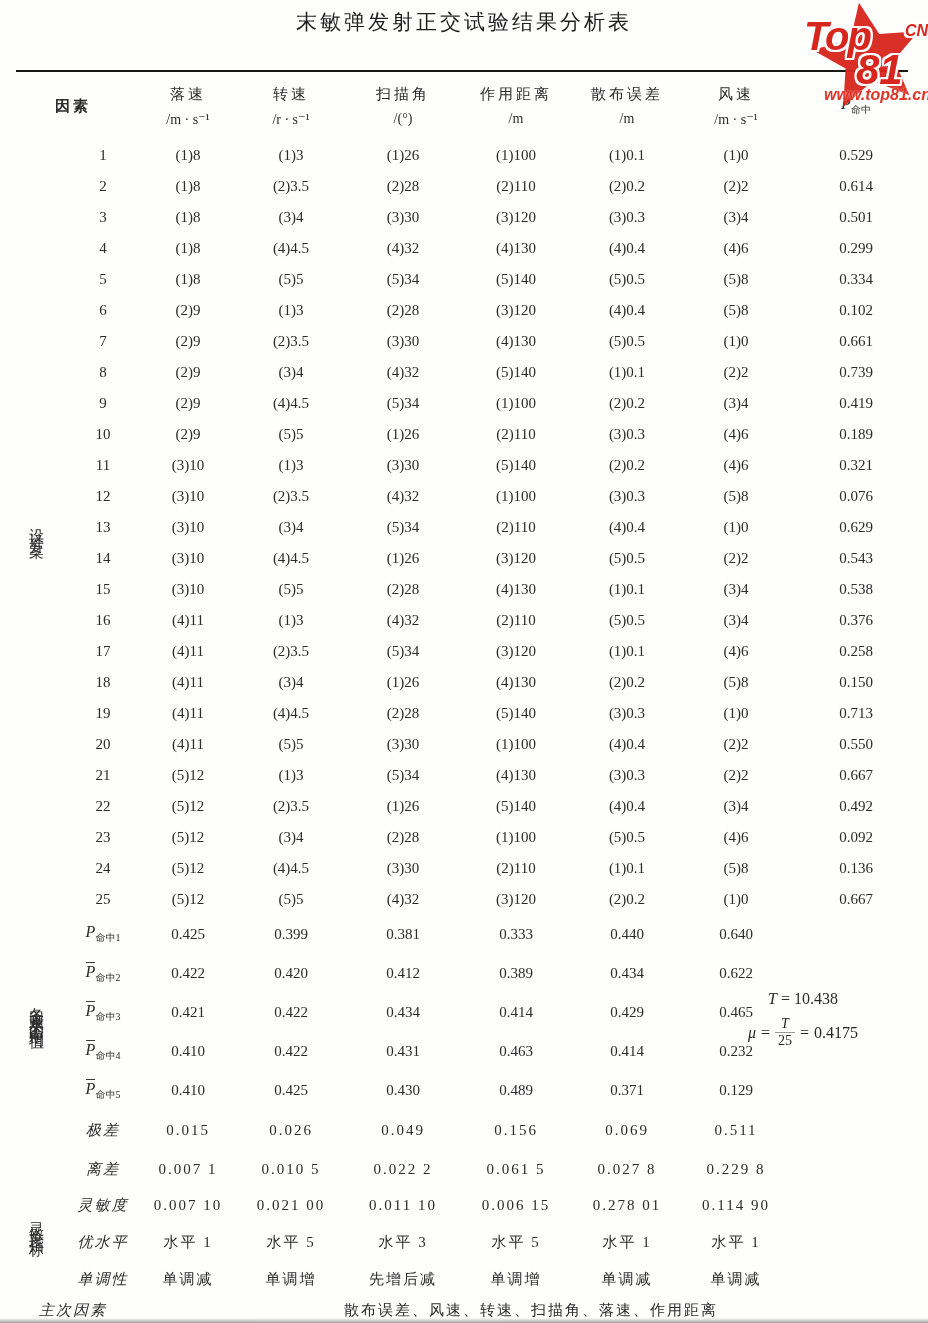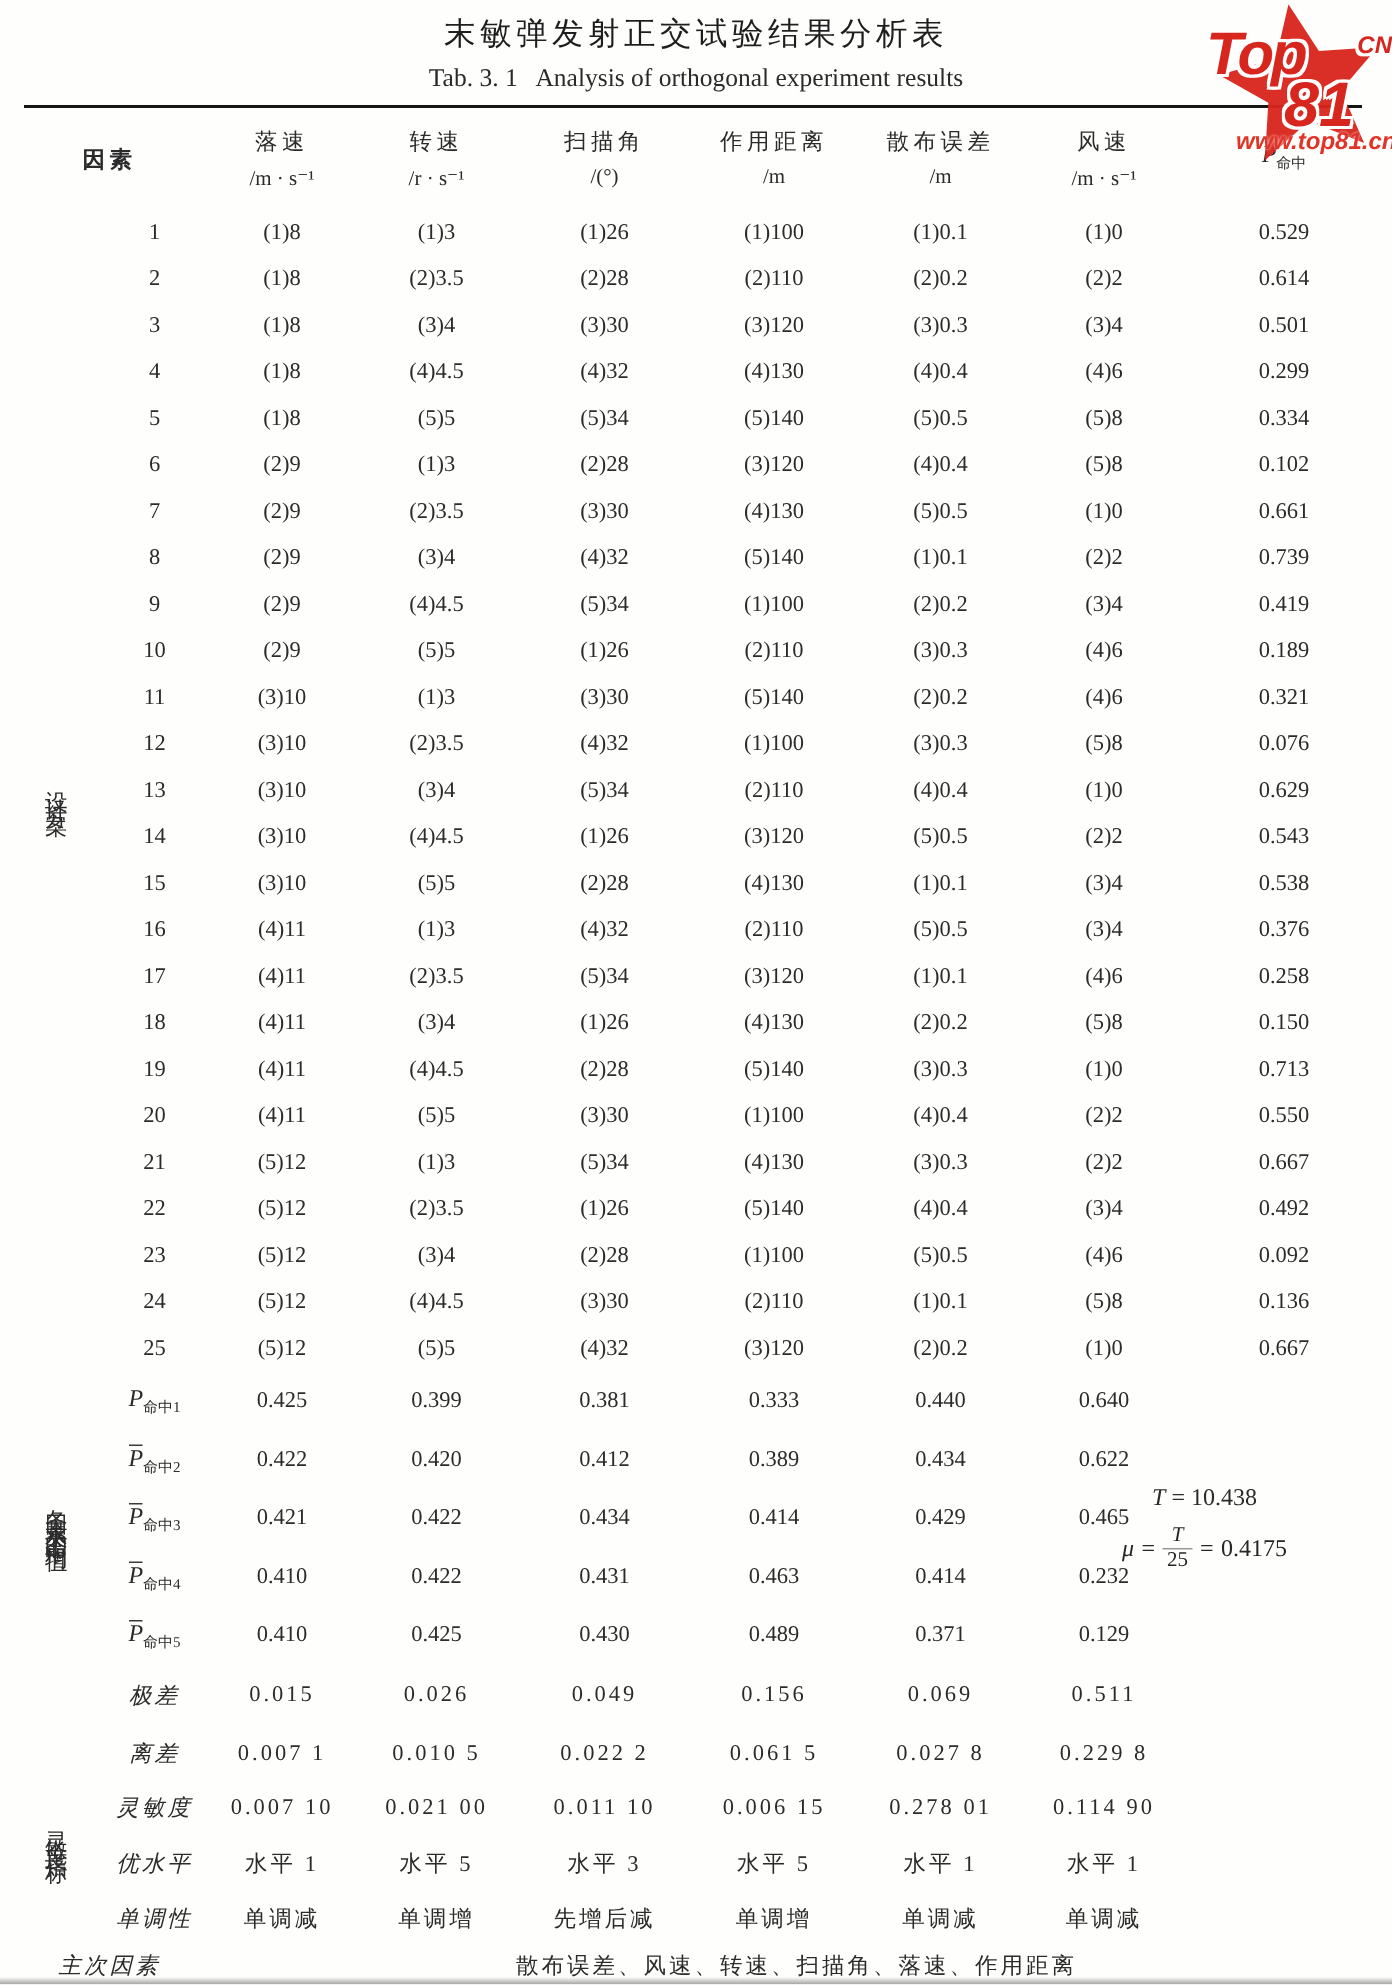--- a/index.html
+++ b/index.html
@@ -75,21 +75,20 @@
   .logo-url { position:absolute; left:24px; top:86px; font-family:"Liberation Sans","DejaVu Sans",sans-serif;
     font-weight:bold; font-style:italic; font-size:16px; color:#e03428;
     text-shadow:0 0 2px rgba(255,255,255,0.8); }
 </style>
 </head>
 <body>
 
 <div class="page">
 
   <div class="title">末敏弹发射正交试验结果分析表</div>
-  <div class="subtitle">Tab. 3. 1   Analysis of orthogonal experiment results</div>
   <div class="toprule"></div>
 
   <table class="main">
     <colgroup>
       <col style="width:60px">
         <col style="width:74px">
         <col style="width:96px">
       <col style="width:110px">
         <col style="width:114px">
         <col style="width:112px">

